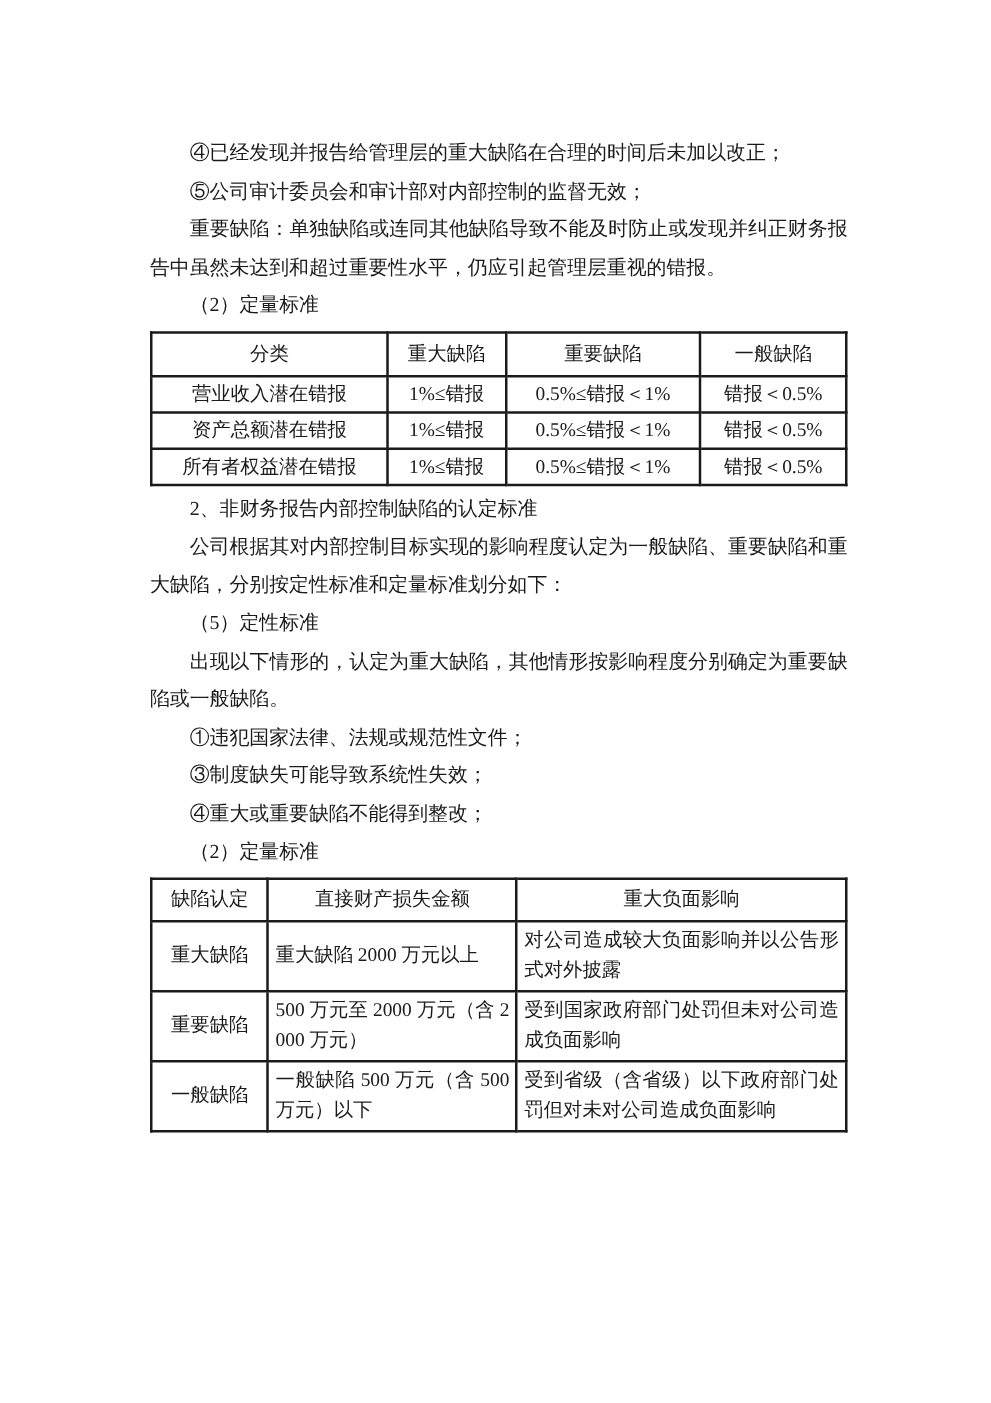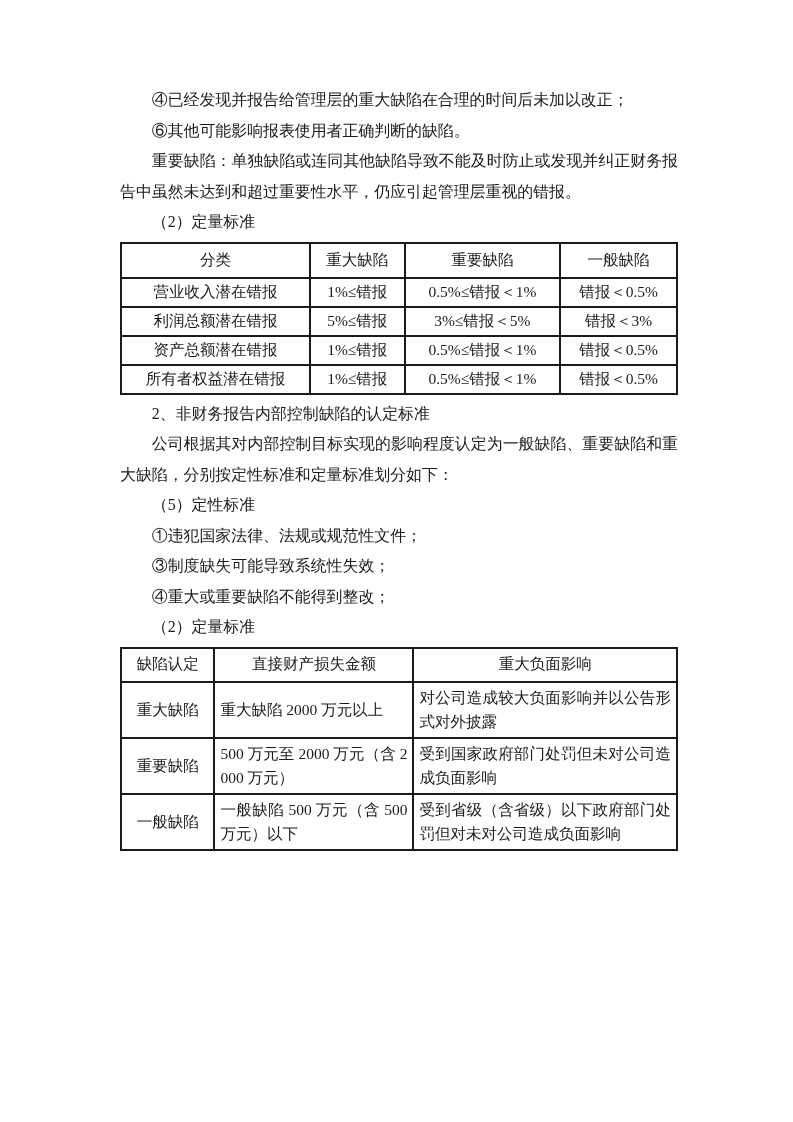--- a/index.html
+++ b/index.html
@@ -8,21 +8,21 @@
     width: 793px;
     height: 1122px;
     background: #ffffff;
     overflow: hidden;
     font-family: "Liberation Serif", "DejaVu Serif", serif;
     color: #1a1a1a;
   }
   .content {
     position: absolute;
     left: 120px;
-    top: 85px;
+    top: 108px;
     width: 558px;
   }
   p.para {
     margin: 0;
     font-size: 15.9px;
     line-height: 30.5px;
     text-align: justify;
     text-indent: 2em;
     word-break: break-all;
   }
@@ -48,21 +48,21 @@
   .tbl2 td { line-height: 24px; padding: 3px 5px; text-align: justify; vertical-align: middle; }
   .tbl2 td.cell-center { text-align: center; }
 </style>
 </head>
 <body>
 
 <div class="page">
   <div class="content">
 
     <p class="para">④已经发现并报告给管理层的重大缺陷在合理的时间后未加以改正；</p>
-    <p class="para">⑥其他可能影响报表使用者正确判断的缺陷。</p>
+    <p class="para">⑤公司审计委员会和审计部对内部控制的监督无效；</p>
     <p class="para">重要缺陷：单独缺陷或连同其他缺陷导致不能及时防止或发现并纠正财务报告中虽然未达到和超过重要性水平，仍应引起管理层重视的错报。</p>
     <p class="para">（2）定量标准</p>
 
     <table class="doc-table tbl1">
       <colgroup>
         <col style="width:34%">
           <col style="width:17%">
           <col style="width:28%">
           <col style="width:21%">
       </colgroup>
@@ -75,43 +75,38 @@
         </tr>
       </thead>
       <tbody>
         <tr>
           <td>营业收入潜在错报</td>
           <td>1%≤错报</td>
           <td>0.5%≤错报＜1%</td>
           <td>错报＜0.5%</td>
         </tr>
         <tr>
-          <td>利润总额潜在错报</td>
-          <td>5%≤错报</td>
-          <td>3%≤错报＜5%</td>
-          <td>错报＜3%</td>
-        </tr>
-        <tr>
           <td>资产总额潜在错报</td>
           <td>1%≤错报</td>
           <td>0.5%≤错报＜1%</td>
           <td>错报＜0.5%</td>
         </tr>
         <tr>
           <td>所有者权益潜在错报</td>
           <td>1%≤错报</td>
           <td>0.5%≤错报＜1%</td>
           <td>错报＜0.5%</td>
         </tr>
       </tbody>
     </table>
 
     <p class="para">2、非财务报告内部控制缺陷的认定标准</p>
     <p class="para">公司根据其对内部控制目标实现的影响程度认定为一般缺陷、重要缺陷和重大缺陷，分别按定性标准和定量标准划分如下：</p>
     <p class="para">（5）定性标准</p>
+    <p class="para">出现以下情形的，认定为重大缺陷，其他情形按影响程度分别确定为重要缺陷或一般缺陷。</p>
     <p class="para">①违犯国家法律、法规或规范性文件；</p>
     <p class="para">③制度缺失可能导致系统性失效；</p>
     <p class="para">④重大或重要缺陷不能得到整改；</p>
     <p class="para">（2）定量标准</p>
 
     <table class="doc-table tbl2">
       <colgroup>
         <col style="width:16.8%">
           <col style="width:35.8%">
           <col style="width:47.4%">

